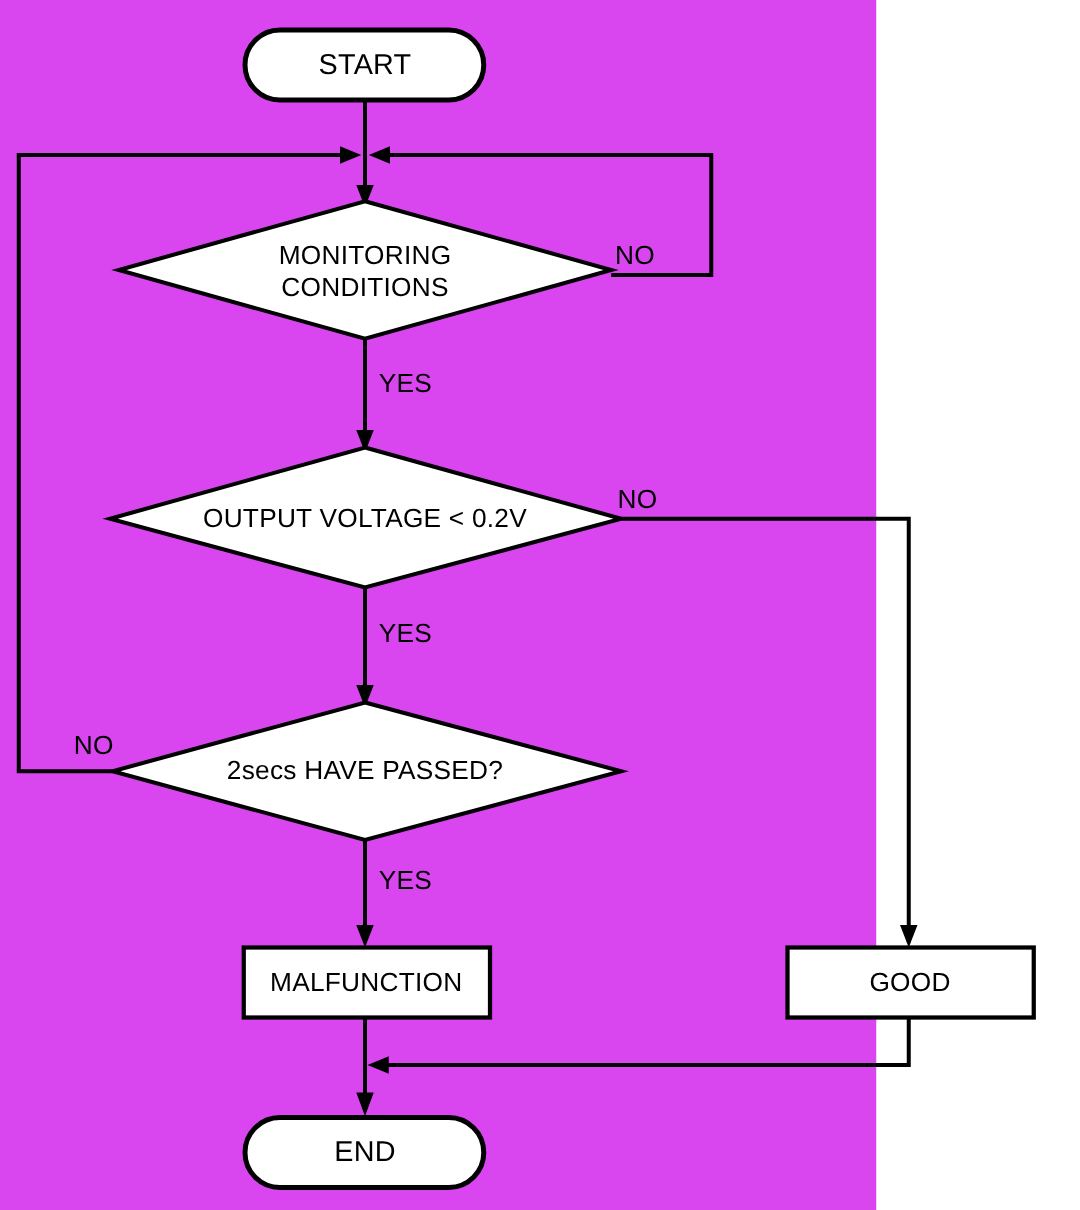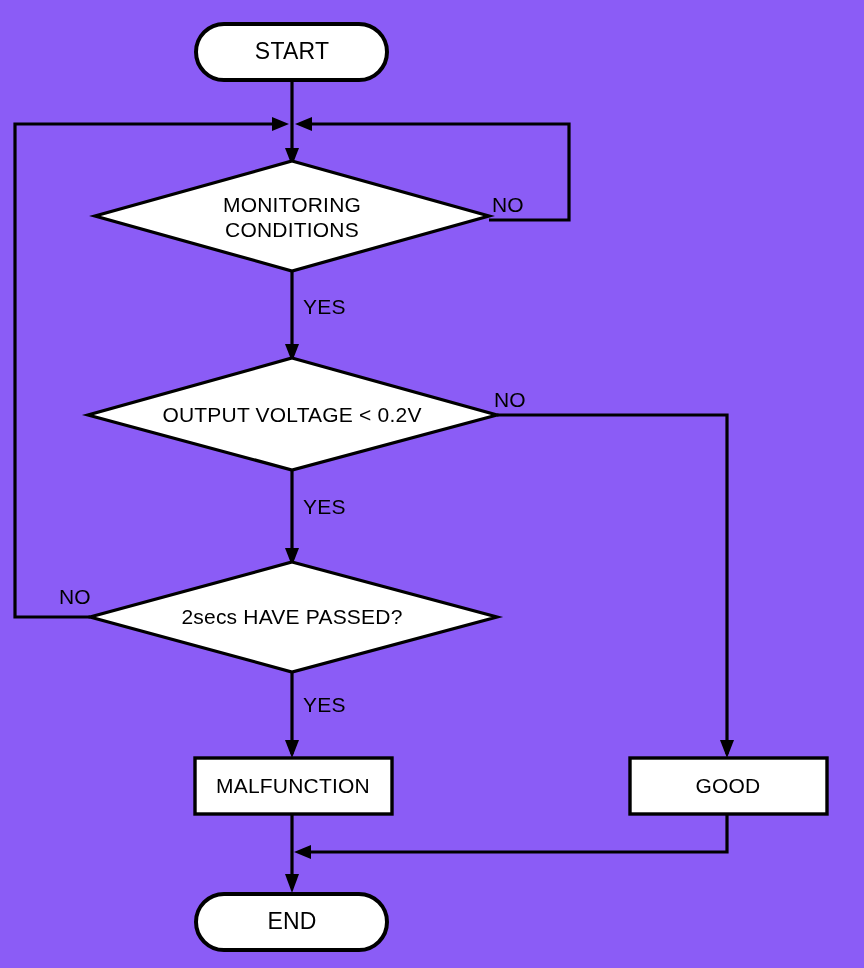--- a/index.html
+++ b/index.html
@@ -9,23 +9,23 @@
     background: #ffffff;
   }
   body {
     width: 864px;
     height: 968px;
     overflow: hidden;
     font-family: "Liberation Sans", sans-serif;
   }
   #flow-root {
     position: relative;
-    width: 864px;
+    width: 701px;
     height: 968px;
-    background: #8b5cf6;
+    background: #d946ef;
   }
   svg#flowchart {
     display: block;
     width: 864px;
     height: 968px;
   }
   .shape-outline {
     fill: #ffffff;
     stroke: #000000;
     stroke-width: 3.2;

